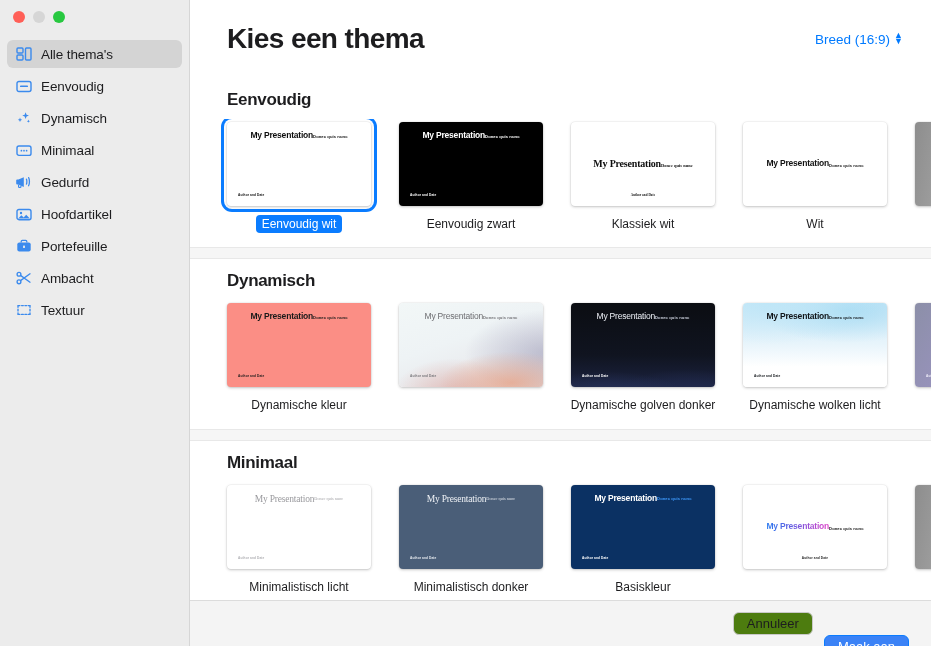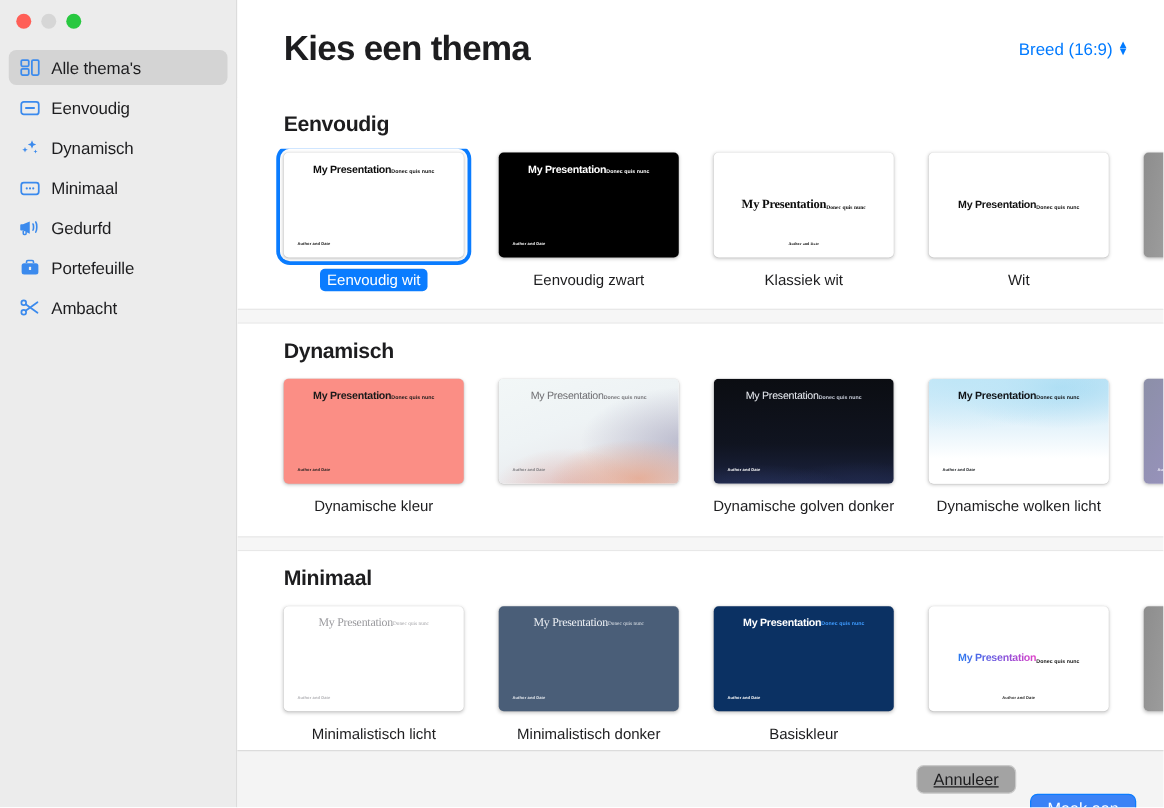--- a/index.html
+++ b/index.html
@@ -304,24 +304,23 @@
     font-size: 13px;
     border-radius: 6px;
     padding: 0 13px;
     height: 23px;
     display: flex;
     align-items: center;
     cursor: default;
     white-space: nowrap;
   }
   .btn-secondary {
-    background: #a3a3a3;
+    background: #4d7c0f;
     border: 1px solid #c9c9c9;
     color: #1d1d1f;
-    text-decoration: underline;
   }
   .btn-primary {
     background: #3b82f6;
     border: 1px solid #0a7cff;
     color: #ffffff;
     margin-top: 45px;
   }
   .clip-row { overflow: hidden; }
 </style>
 </head>
@@ -388,20 +387,30 @@
           <svg width="17" height="14" viewBox="0 0 17 14" fill="none">
             <path d="M1.2 5.3v3.2c0 0.5 0.4 0.9 0.9 0.9h1.3l5.4 2.6V2.2L3.4 4.4H2.1c-0.5 0-0.9 0.4-0.9 0.9z" fill="#3b8aed"></path>
             <path d="M3.6 9.5v2.3c0 0.4 0.3 0.7 0.7 0.7h0.9c0.4 0 0.7-0.3 0.7-0.7v-1.3" stroke="#3b8aed" stroke-width="1.2" fill="none"></path>
             <path d="M11.4 4.2c0.6 0.8 0.6 4.1 0 4.9" stroke="#3b8aed" stroke-width="1.3" stroke-linecap="round"></path>
             <path d="M13.6 2.6c1.1 1.5 1.1 6.6 0 8.1" stroke="#3b8aed" stroke-width="1.3" stroke-linecap="round"></path>
           </svg>
         </span>
         <span class="nav-label">Gedurfd</span>
       </div>
 
+      <div class="nav-item">
+        <span class="nav-icon">
+          <svg width="16" height="13" viewBox="0 0 16 13" fill="none">
+            <rect x="1" y="1.5" width="14" height="10.2" rx="2" stroke="#3b8aed" stroke-width="1.4"></rect>
+            <circle cx="5" cy="5" r="1.2" fill="#3b8aed"></circle>
+            <path d="M2.2 10.6l3.2-3.3 2.2 2.2 2.6-2.8 3.6 3.9z" fill="#3b8aed"></path>
+          </svg>
+        </span>
+        <span class="nav-label">Hoofdartikel</span>
+      </div>
 
       <div class="nav-item">
         <span class="nav-icon">
           <svg width="16" height="14" viewBox="0 0 16 14" fill="none">
             <path d="M5.2 3.4V2.5c0-0.6 0.5-1.1 1.1-1.1h3.4c0.6 0 1.1 0.5 1.1 1.1v0.9" stroke="#3b8aed" stroke-width="1.3"></path>
             <rect x="1.3" y="3.6" width="13.4" height="8.9" rx="2" fill="#3b8aed"></rect>
             <rect x="7.1" y="6.4" width="1.8" height="2.6" rx="0.5" fill="#ececec"></rect>
           </svg>
         </span>
         <span class="nav-label">Portefeuille</span>
@@ -411,20 +420,29 @@
         <span class="nav-icon">
           <svg width="16" height="14" viewBox="0 0 16 14" fill="none" stroke="#3b8aed" stroke-width="1.35">
             <circle cx="3" cy="10.8" r="1.9"></circle>
             <circle cx="3" cy="3.2" r="1.9"></circle>
             <path d="M4.5 4.4L14 11.2M4.5 9.6L14 2.8" stroke-linecap="round"></path>
           </svg>
         </span>
         <span class="nav-label">Ambacht</span>
       </div>
 
+      <div class="nav-item">
+        <span class="nav-icon">
+          <svg width="16" height="14" viewBox="0 0 16 14" fill="none" stroke="#3b8aed" stroke-width="1.35" stroke-linecap="round">
+            <path d="M2 4.2V2.6h1.9M12.1 2.6H14v1.6M14 9.8v1.6h-1.9M3.9 11.4H2V9.8"></path>
+            <path d="M2 6.1v1.8M14 6.1v1.8M5.6 2.6h1.7M8.9 2.6h1.7M5.6 11.4h1.7M8.9 11.4h1.7"></path>
+          </svg>
+        </span>
+        <span class="nav-label">Textuur</span>
+      </div>
 
     </div>
   </div>
 
   <div class="main">
 
     <div class="header">
       <div class="page-title">Kies een thema</div>
       <div class="spacer"></div>
       <div class="aspect-picker">

